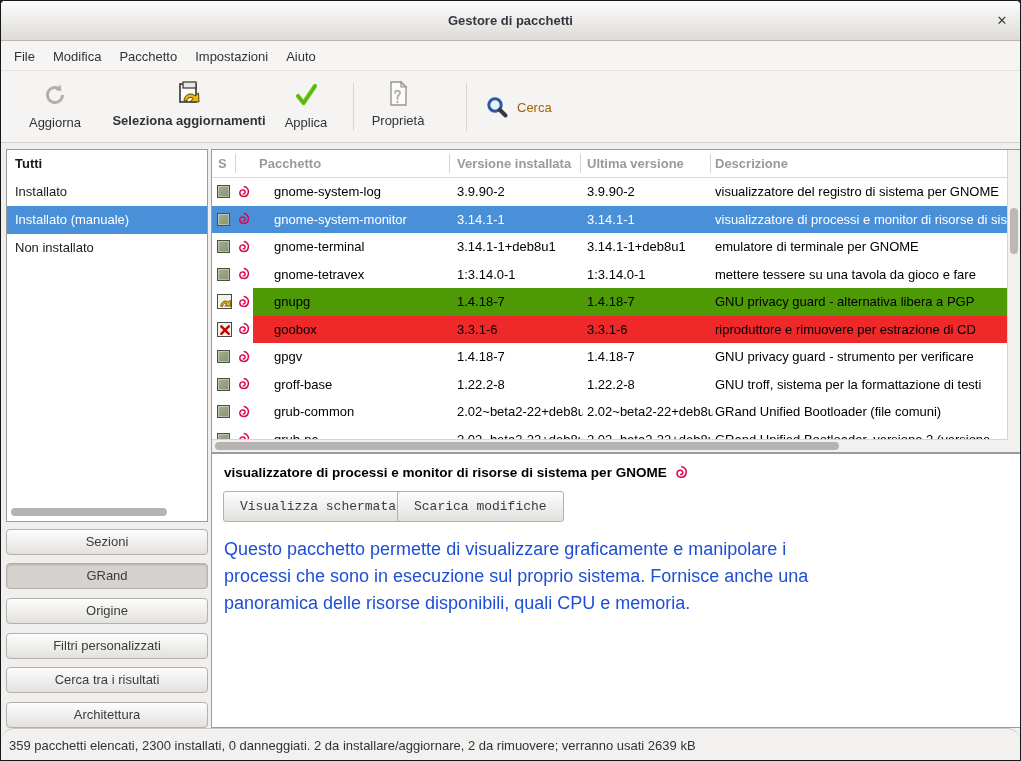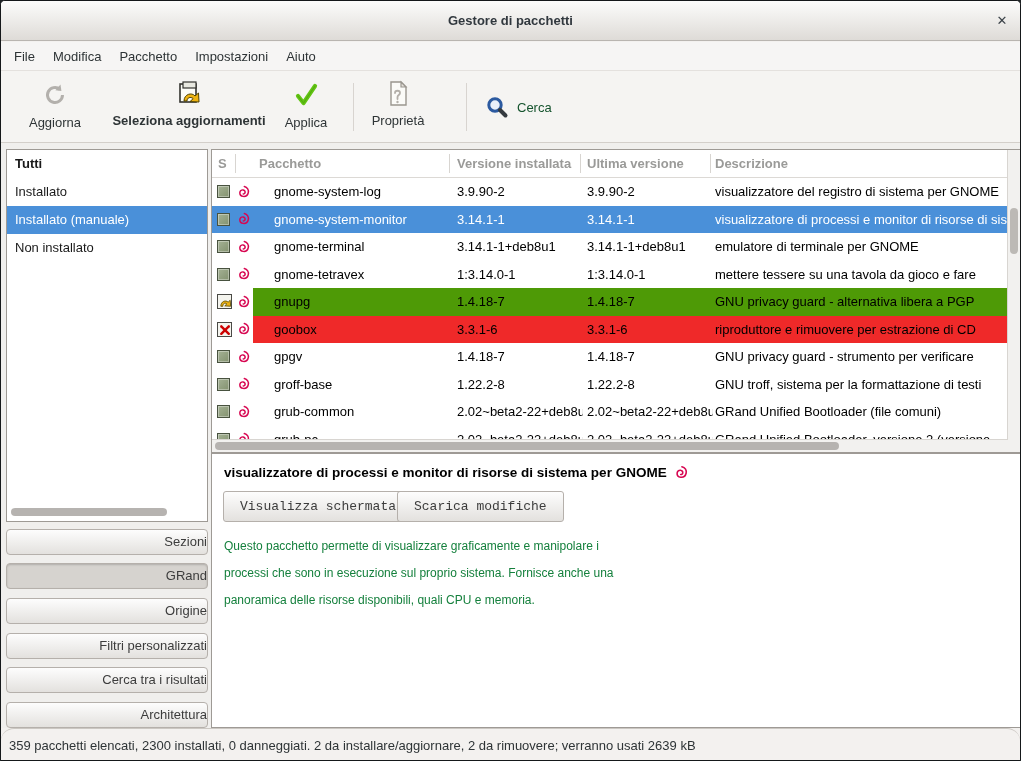--- a/index.html
+++ b/index.html
@@ -17,35 +17,35 @@
   
   .menubar { position:absolute; left:0; top:41px; width:100%; height:29px; background:#f6f5f4; border-bottom:1px solid #e4e1de; display:flex; align-items:center; padding-left:4px; }
   .menu-item { padding:0 9px; font-size:13px; color:#2e3436; line-height:29px; }
 
   
   .toolbar { position:absolute; left:0; top:70px; width:100%; height:72px; background:#f5f4f2; border-bottom:1px solid #d3cfca; }
   .tool-btn { position:absolute; top:8px; height:56px; text-align:center; color:#2e3436; font-size:13px; }
   .tool-btn .t-icon { display:block; height:32px; margin-bottom:2px; }
   .tool-btn .t-label { display:block; line-height:16px; }
   .tb-sep { position:absolute; top:12px; width:1px; height:48px; background:#d8d4d0; }
-  .cerca-btn { position:absolute; left:476px; top:20px; height:32px; display:flex; align-items:center; gap:8px; font-size:13px; color:#14532d; padding:0 8px; }
+  .cerca-btn { position:absolute; left:476px; top:20px; height:32px; display:flex; align-items:center; gap:8px; font-size:13px; color:#a16207; padding:0 8px; }
 
   
   .main { position:absolute; left:0; top:142px; width:100%; height:585px; background:#f0efed; }
 
   
   .filter-list { position:absolute; left:5px; top:6px; width:202px; height:373px; background:#fff; border:1px solid #9e9a95; }
   .filter-item { position:relative; height:28px; line-height:28px; padding-left:8px; font-size:13px; color:#1a1a1a; white-space:nowrap; overflow:hidden; }
   .filter-item.bold { font-weight:bold; }
   .filter-item.selected { background:#4a90d9; color:#ffffff; }
   .filter-hscroll { position:absolute; left:4px; bottom:5px; width:188px; height:8px; }
   .filter-hscroll .thumb { position:absolute; left:0; top:0; width:156px; height:8px; background:#b6b3b0; border-radius:4px; }
 
   
-  .side-btn { position:absolute; left:5px; width:202px; height:26px; text-align:right; line-height:24px;
+  .side-btn { position:absolute; left:5px; width:202px; height:26px; text-align:center; line-height:24px;
     font-size:13px; color:#3c3c3c; background:linear-gradient(#fdfdfd,#e3e1de); border:1px solid #b5b0ab; border-radius:4px; }
   .side-btn.active { background:#d6d3cf; box-shadow:inset 0 1px 2px rgba(0,0,0,.18); }
 
   
   .pkg-table { position:absolute; left:210px; top:6px; width:810px; height:304px; background:#fff; border:1px solid #9e9a95; overflow:hidden; }
   .thead { position:relative; height:28px; border-bottom:1px solid #dcd9d5; }
   .th { position:absolute; top:0; line-height:27px; font-size:13px; font-weight:bold; color:#9a9a98; white-space:nowrap; overflow:hidden; }
   .th-s { left:6px; width:16px; }
   .th-name { left:47px; width:188px; }
   .th-ver1 { left:245px; width:122px; }
@@ -77,21 +77,21 @@
   .hscroll { position:absolute; left:0; bottom:0; width:796px; height:13px; background:#f2f1ef; border-top:1px solid #d8d5d1; }
   .hscroll .thumb { position:absolute; left:3px; top:2px; width:624px; height:8px; background:#b6b3b0; border-radius:4px; }
 
   
   .details { position:absolute; left:210px; top:310px; width:810px; height:275px; background:#fff; border:1px solid #9e9a95; }
   .d-title { position:absolute; left:12px; top:11px; font-size:13.5px; font-weight:bold; color:#000; display:flex; align-items:center; gap:6px; }
   .d-btn { position:absolute; top:37px; height:31px; line-height:29px; text-align:center; font-size:13px; color:#3c3c3c;
     background:linear-gradient(#fdfdfd,#e3e1de); border:1px solid #b5b0ab; border-radius:3px; padding:0 16px;font-family:Liberation Mono, monospace; }
   .d-btn1 { left:11px; }
   .d-btn2 { left:185px; }
-  .d-line { position:absolute; left:12px; font-size:12px; color:#15803d; white-space:nowrap; }
+  .d-line { position:absolute; left:12px; font-size:18px; color:#1d4ed8; white-space:nowrap; }
 
   
   .statusbar { position:absolute; left:0; top:727px; width:100%; height:34px; background:#f3f1ef; border-top:1px solid #cbc7c2;border-radius:13px; }
   .statusbar .text { position:absolute; left:8px; top:0; line-height:33px; font-size:13px; color:#2e3436; white-space:nowrap; }
 
   svg { display:block; }
 </style>
 </head>
 <body>
 

